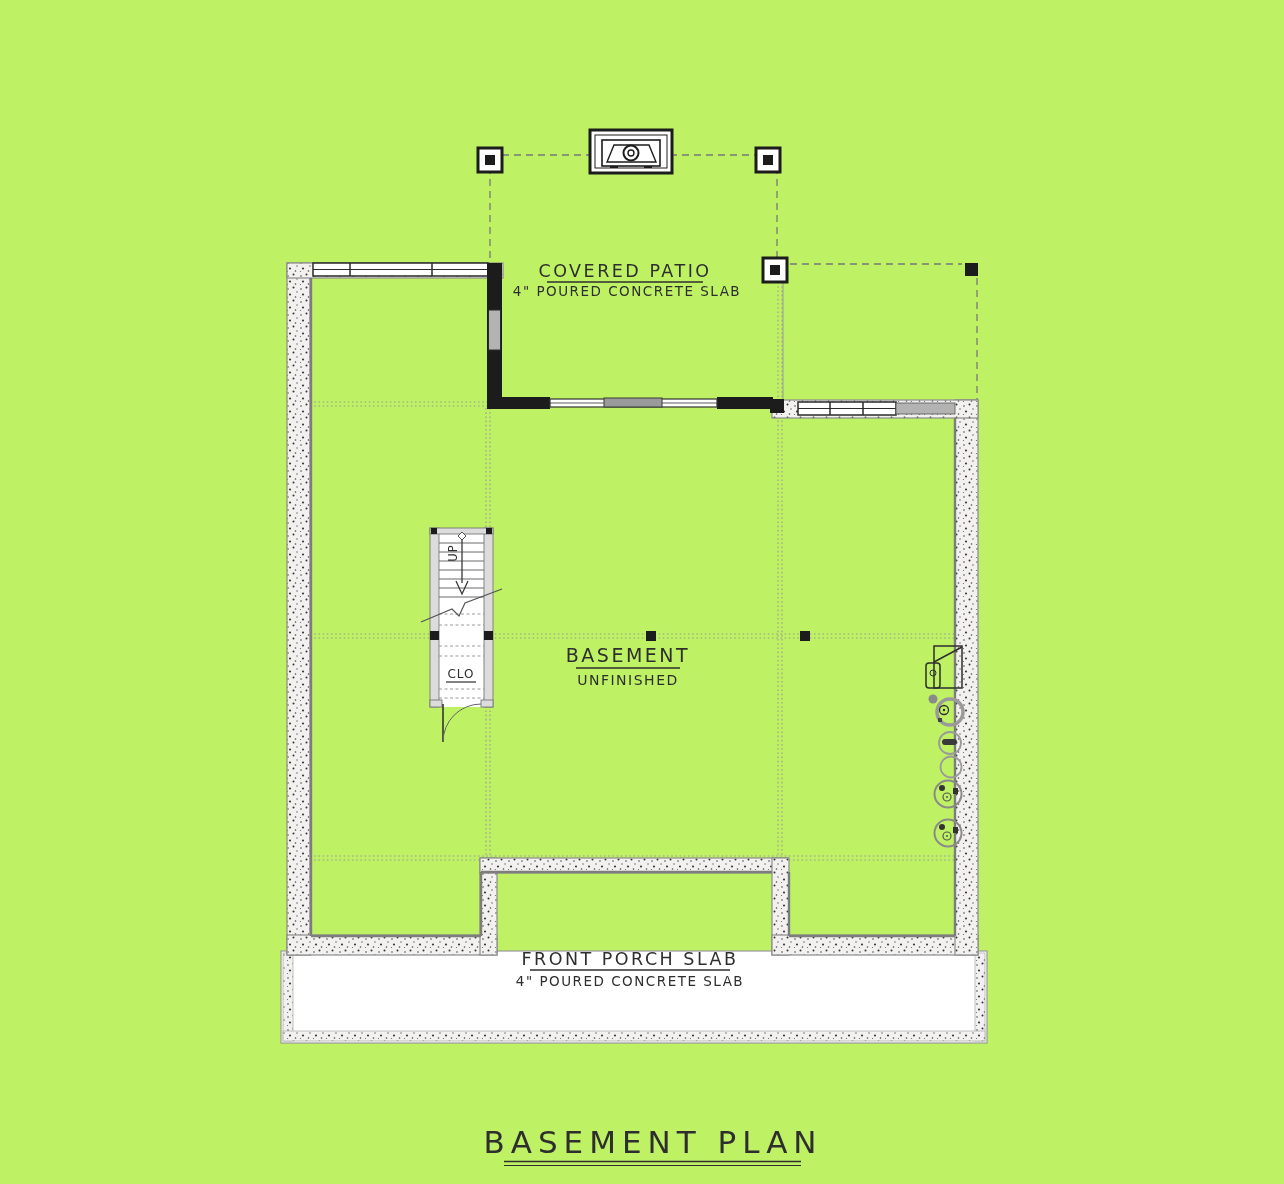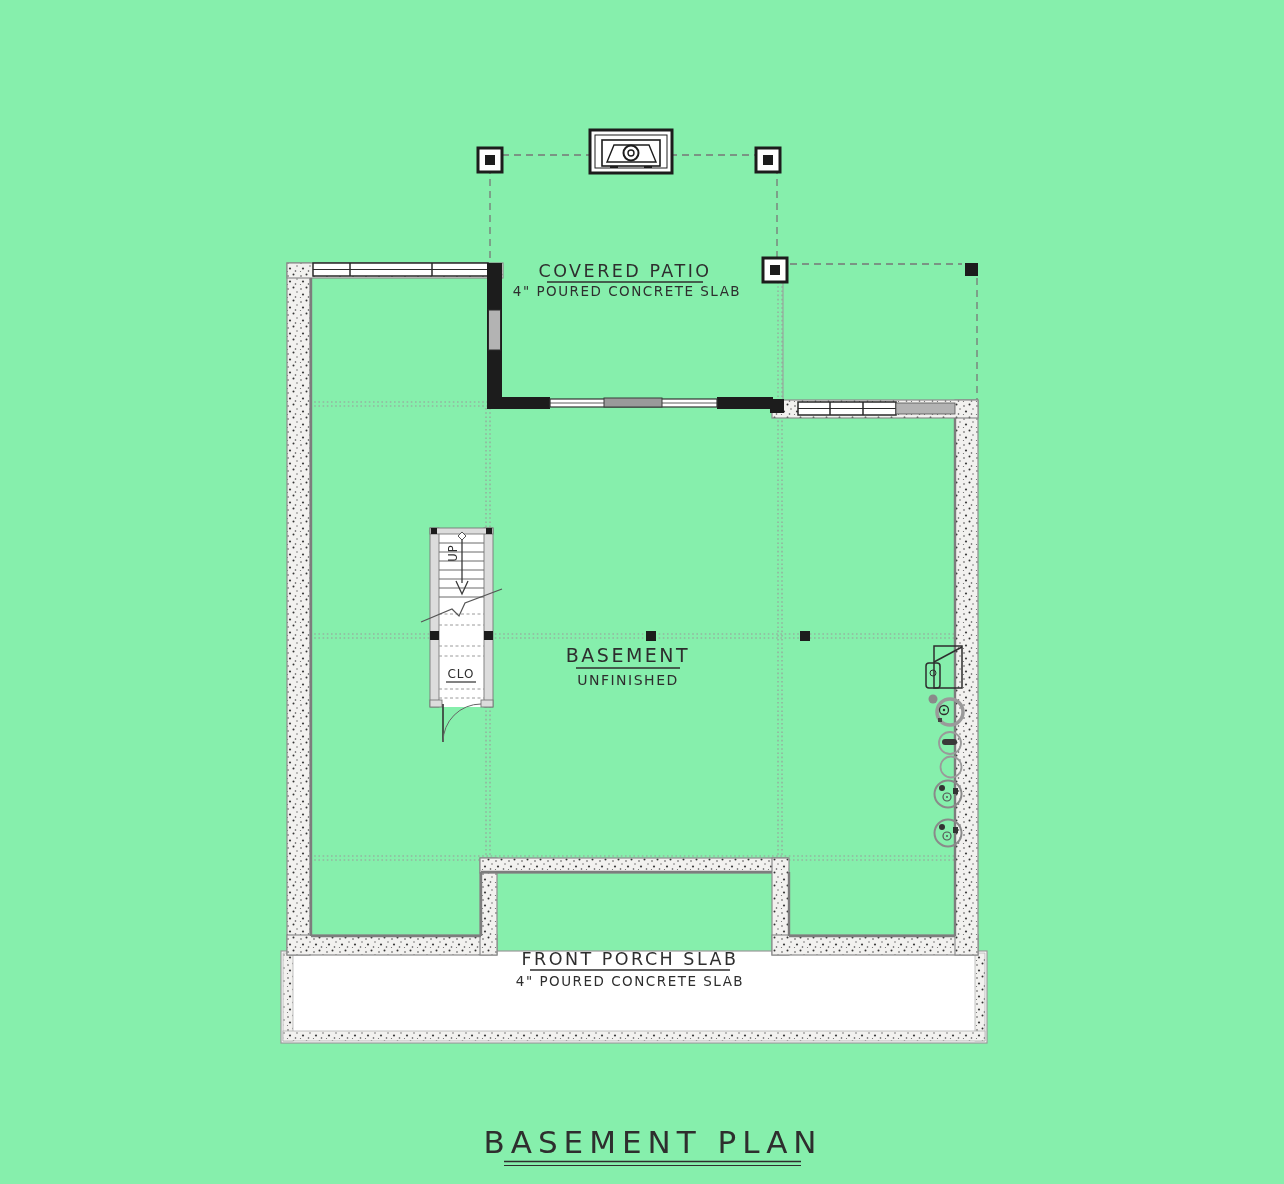--- a/index.html
+++ b/index.html
@@ -1,19 +1,19 @@
 <!DOCTYPE html>
 <html><head>
 <meta charset="utf-8">
 <style>
   html,body{margin:0;padding:0;background:#ffffff;}
   .sheet{
     position:relative;
     width:1284px;height:1184px;
-    background:#86efac;
+    background:#bef264;
     font-family:"DejaVu Sans", sans-serif;
     color:#2e2e2e;
     overflow:hidden;
   }
   svg text{
     fill:#2e2e2e;
     font-family:"DejaVu Sans", sans-serif;
     font-weight:500;
   }
   .room-title{letter-spacing:2.5px;}

